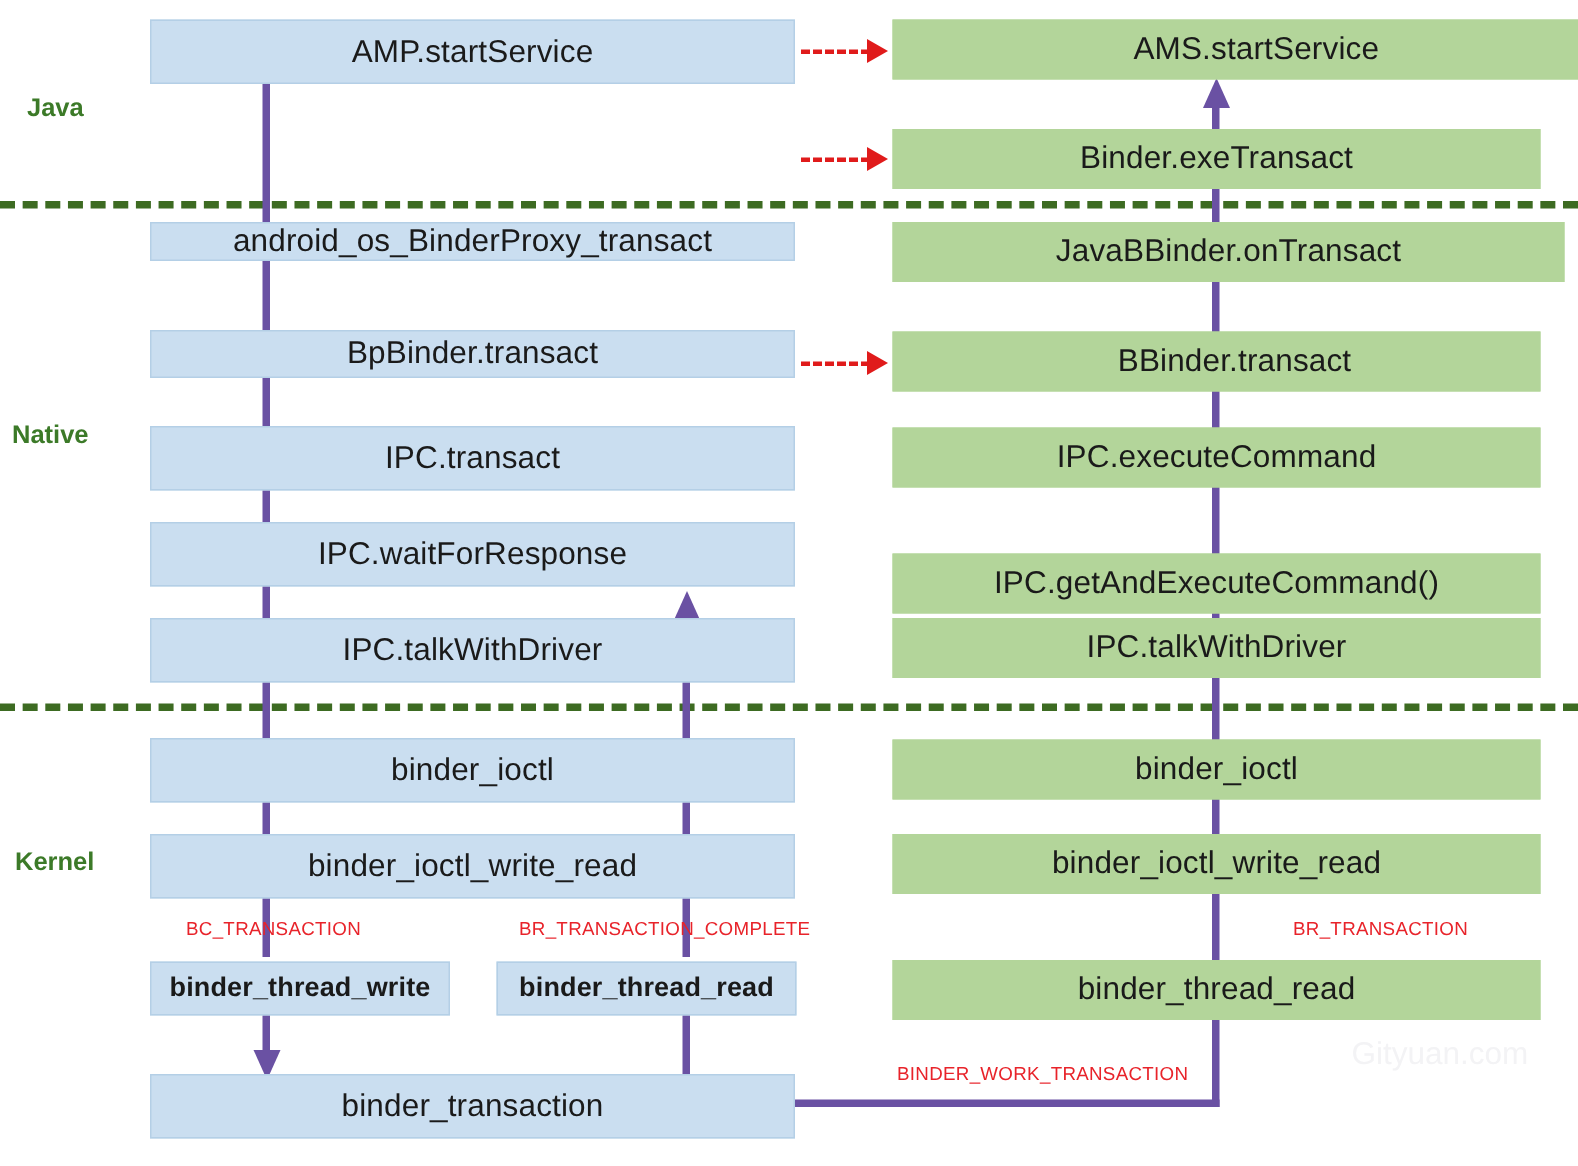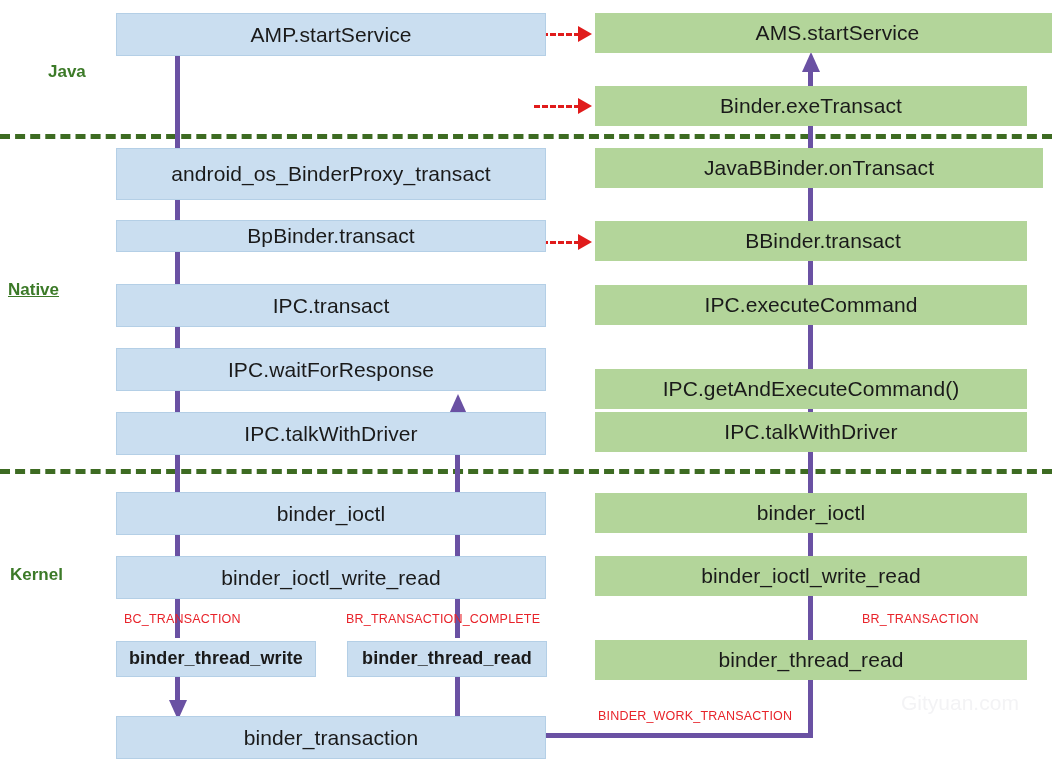--- a/index.html
+++ b/index.html
@@ -26,21 +26,20 @@
     text-align: center;
     color: #1a1a1a;
     font-size: 21px;
     line-height: 1.1;
     letter-spacing: 0.1px;
     z-index: 6;
   }
   .box.client {
     background: #cadef0;
     border: 1px solid #b4cfe6;
-    margin-left: 16px;
   }
   .box.server {
     background: #b3d59a;
     border: 1px solid #b3d59a;
   }
   .box.bold {
     font-weight: bold;
     font-size: 18px;
     text-align: right;
   }
@@ -135,22 +134,22 @@
   }
 </style>
 </head>
 <body>
 
 <div id="canvas">
 
   <div class="sep" style="top:134px;"></div>
   <div class="sep" style="top:469px;"></div>
 
-  <div class="layer-label" style="left:18px; top:62px;margin-left:30px;">Java</div>
-  <div class="layer-label" style="left:8px;  top:280px;text-decoration:underline;">Native</div>
+  <div class="layer-label" style="left:18px; top:62px;">Java</div>
+  <div class="layer-label" style="left:8px;  top:280px;">Native</div>
   <div class="layer-label" style="left:10px; top:565px;">Kernel</div>
 
   <div class="spine" style="left:175px; top:55px;  height:583px;"></div>
 
   <div class="spine" style="left:175px; top:675px; height:28px;"></div>
   <div class="arrow-down" style="left:169px; top:700px;"></div>
 
   <div class="spine" style="left:455px; top:414px; height:224px;"></div>
   <div class="spine" style="left:455px; top:675px; height:80px;"></div>
   <div class="arrow-up" style="left:449px; top:394px;"></div>
@@ -165,21 +164,21 @@
 
   <div class="red-arrow" style="left:534px; top:105px; width:46px;"></div>
   <div class="red-head" style="left:578px; top:98px;"></div>
 
   <div class="red-arrow" style="left:534px; top:241px; width:46px;"></div>
   <div class="red-head" style="left:578px; top:234px;"></div>
 
   <div class="box client" style="left:100px; top:13px;  width:430px; height:43px;">AMP.startService</div>
 
 
-  <div class="box client" style="left:100px; top:148px; width:430px; height:52px;">android_os_BinderProxy_transact</div>
+  <div class="box client" style="left:100px; top:148px; width:430px; height:26px;">android_os_BinderProxy_transact</div>
 
   <div class="box client" style="left:100px; top:220px; width:430px; height:32px;">BpBinder.transact</div>
 
   <div class="box client" style="left:100px; top:284px; width:430px; height:43px;">IPC.transact</div>
 
   <div class="box client" style="left:100px; top:348px; width:430px; height:43px;">IPC.waitForResponse</div>
 
   <div class="box client" style="left:100px; top:412px; width:430px; height:43px;">IPC.talkWithDriver</div>
 
   <div class="box client" style="left:100px; top:492px; width:430px; height:43px;">binder_ioctl</div>

